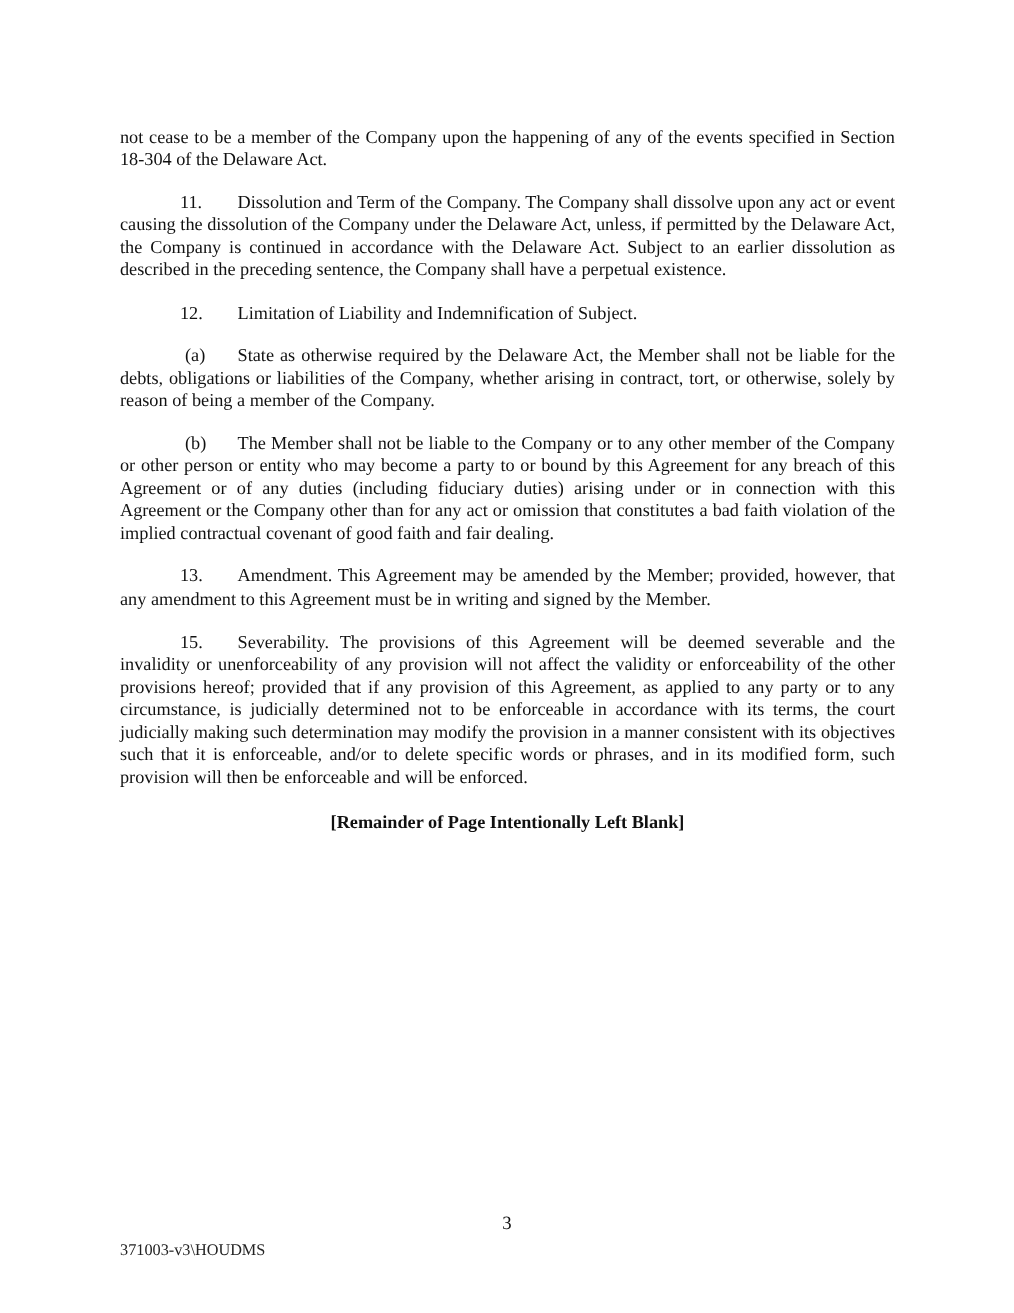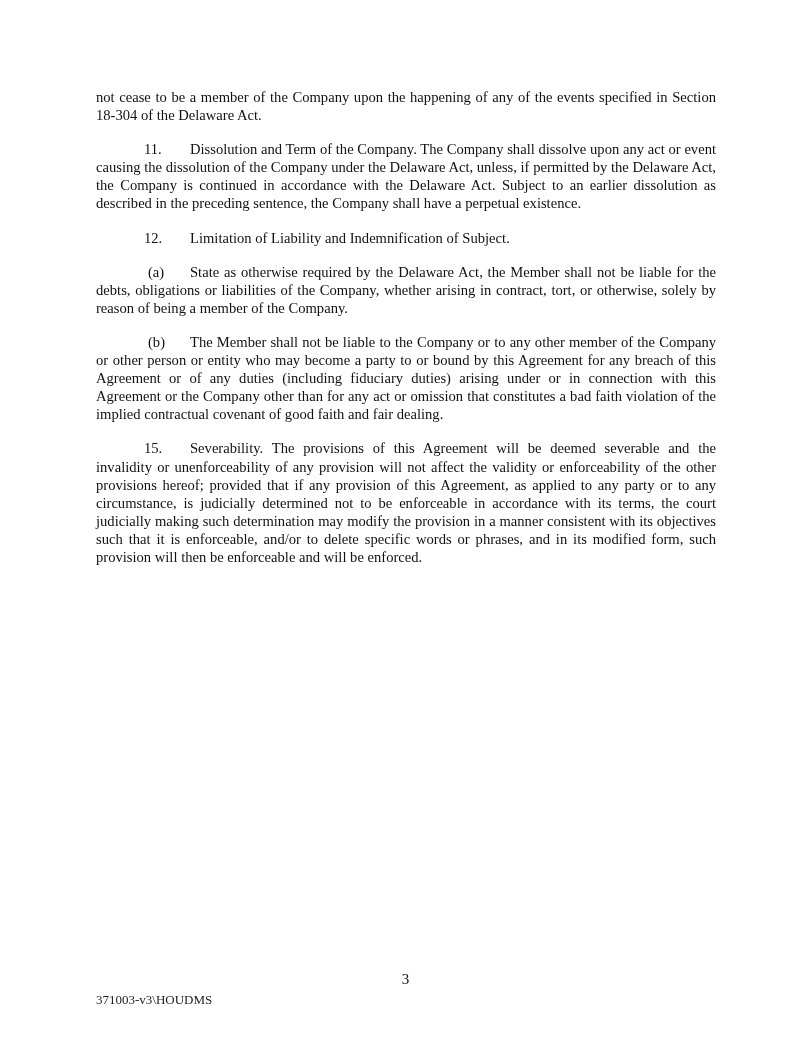--- a/index.html
+++ b/index.html
@@ -1,18 +1,18 @@
 <!DOCTYPE html>
 <html><head>
   <meta charset="utf-8">
   <style>
     html, body { margin: 0; padding: 0; background: #ffffff; }
     body { width: 811px; height: 1050px; position: relative; overflow: hidden; }
     .page {
-      position: absolute; left: 96px; top: 88px; width: 620px;
+      position: absolute; left: 96px; top: 101px; width: 620px;
       font-family: "Liberation Serif", serif; font-size: 14.6px; line-height: 18.1px;
       color: #111111;
     }
     .para { text-align: justify; margin: 0 0 16px 0; }
     .num { display: inline-block; padding-left: 48px; width: 46px; }
     .sub { display: inline-block; padding-left: 52px; width: 42px; }
     .bold { font-weight: normal; }
     .center { text-align: center; font-weight: bold; margin-top: 18px; }
     .pagenum {
       position: absolute; left: 0; width: 811px; top: 971px; text-align: center;
@@ -30,20 +30,22 @@
   <p class="para">not cease to be a member of the Company upon the happening of any of the events specified in Section 18-304 of the Delaware Act.</p>
 
   <p class="para"><span class="num">11.</span><span class="bold">Dissolution and Term of the Company</span><span>. The Company shall dissolve upon any act or event causing the dissolution of the Company under the Delaware Act, unless, if permitted by the Delaware Act, the Company is continued in accordance with the Delaware Act.  Subject to an earlier dissolution as described in the preceding sentence, the Company shall have a perpetual existence.</span></p>
 
   <p class="para"><span class="num">12.</span><span class="bold">Limitation of Liability and Indemnification of Subject</span><span>.</span></p>
 
   <p class="para"><span class="sub">(a)</span><span>State as otherwise required by the Delaware Act, the Member shall not be liable for the debts, obligations or liabilities of the Company, whether arising in contract, tort, or otherwise, solely by reason of being a member of the Company.</span></p>
 
   <p class="para"><span class="sub">(b)</span><span>The Member shall not be liable to the Company or to any other member of the Company or other person or entity who may become a party to or bound by this Agreement for any breach of this Agreement or of any duties (including fiduciary duties) arising under or in connection with this Agreement or the Company other than for any act or omission that constitutes a bad faith violation of the implied contractual covenant of good faith and fair dealing.</span></p>
 
+  <p class="para"><span class="num">13.</span><span class="bold">Amendment</span><span>.  This Agreement may be amended by the Member; provided, however, that any amendment to this Agreement must be in writing and signed by the Member.</span></p>
 
 
   <p class="para"><span class="num">15.</span><span class="bold">Severability</span><span>.  The provisions of this Agreement will be deemed severable and the invalidity or unenforceability of any provision will not affect the validity or enforceability of the other provisions hereof; provided that if any provision of this Agreement, as applied to any party or to any circumstance, is judicially determined not to be enforceable in accordance with its terms, the court judicially making such determination may modify the provision in a manner consistent with its objectives such that it is enforceable, and/or to delete specific words or phrases, and in its modified form, such provision will then be enforceable and will be enforced.</span></p>
 
+  <p class="center">[Remainder of Page Intentionally Left Blank]</p>
 </div>
 
 <div class="pagenum">3</div>
 <div class="footer">371003-v3\HOUDMS</div>
 
 </body></html>

